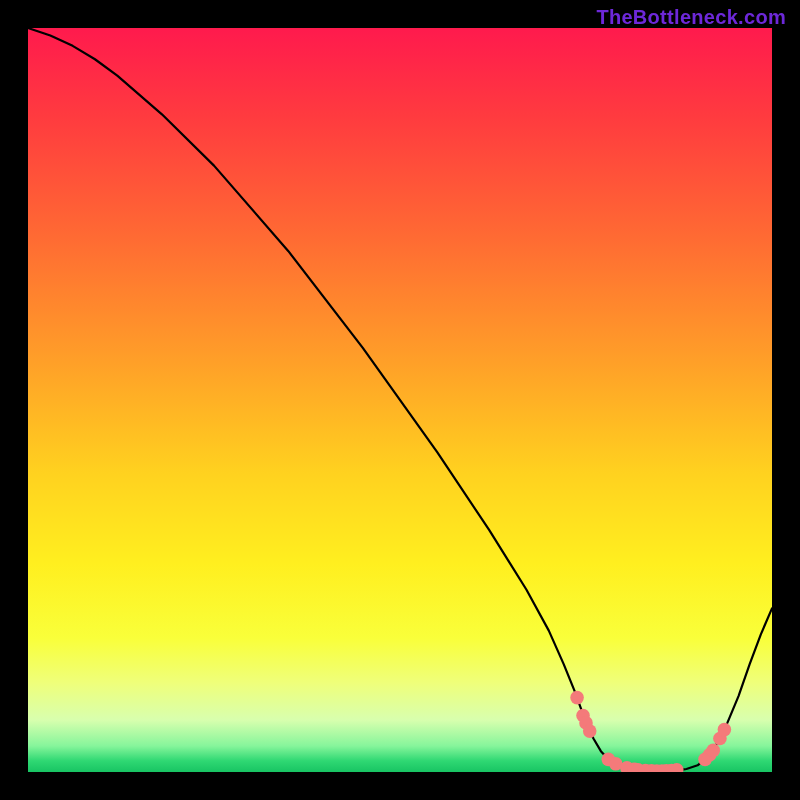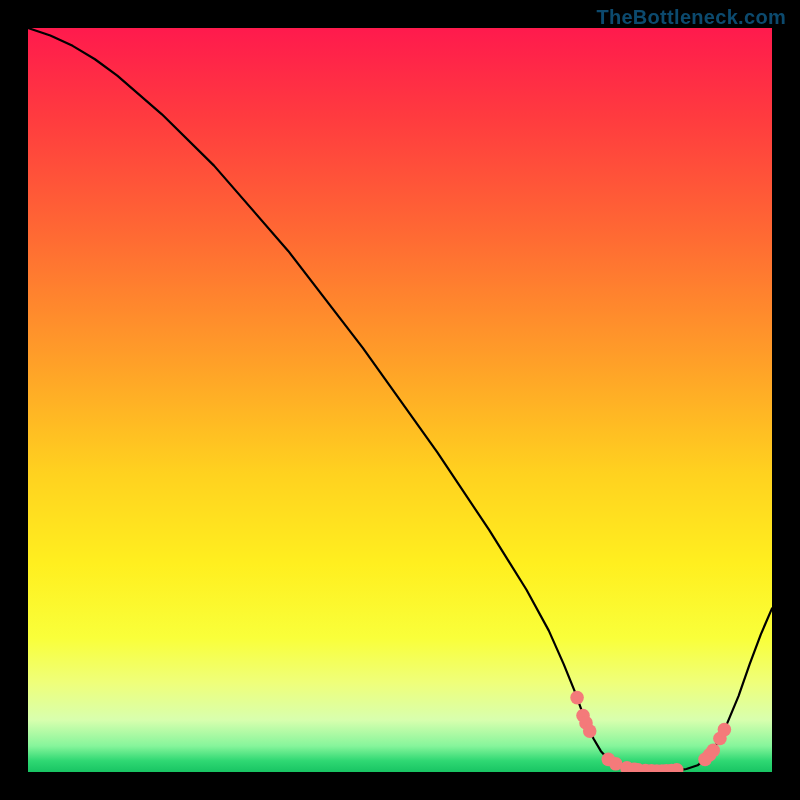--- a/index.html
+++ b/index.html
@@ -15,21 +15,21 @@
     position: relative;
     width: 800px;
     height: 800px;
   }
   .watermark {
     position: absolute;
     top: 6px;
     right: 14px;
     font-size: 20px;
     font-weight: bold;
-    color: #0c4a6e;
+    color: #6d28d9;
     z-index: 10;
     letter-spacing: 0.3px;
   }
   svg {
     display: block;
     position: absolute;
     top: 0;
     left: 0;
   }
 </style>

